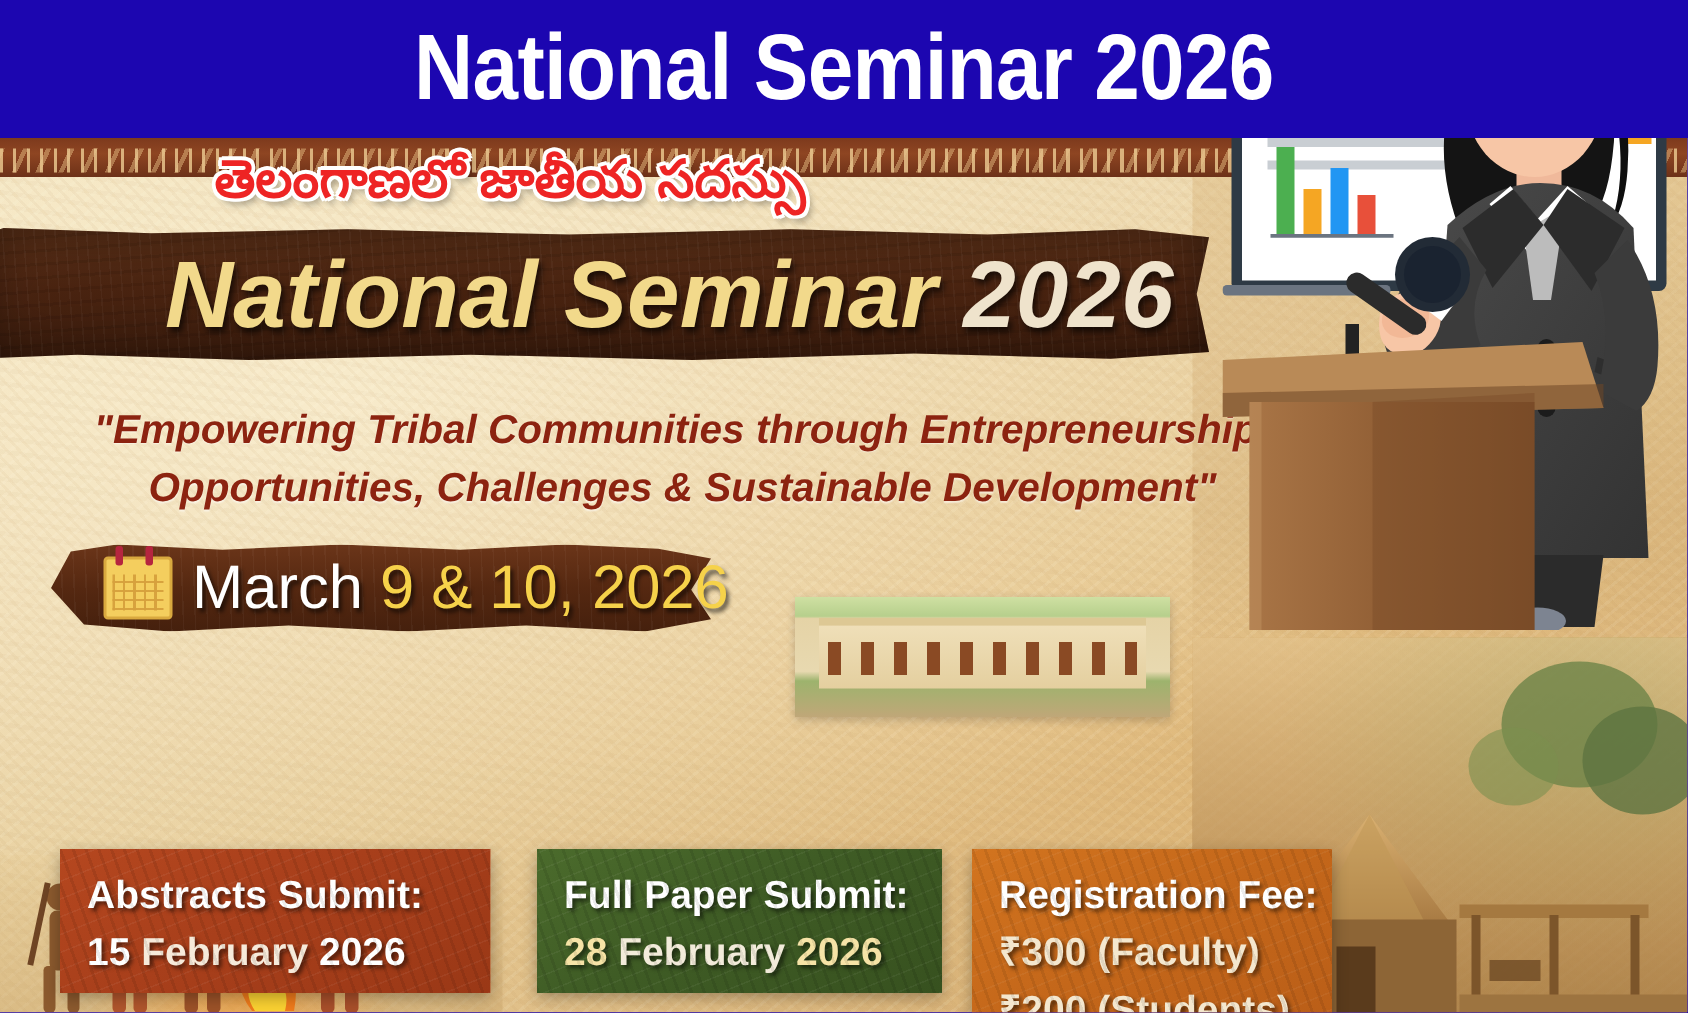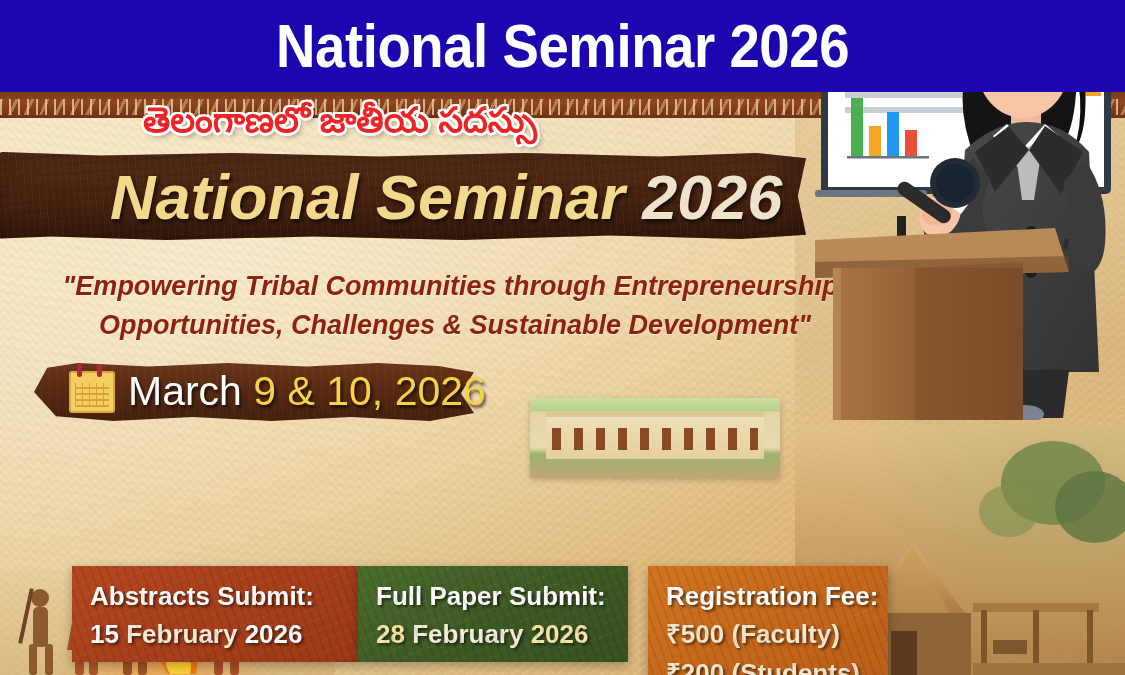--- a/index.html
+++ b/index.html
@@ -171,21 +171,20 @@
     text-shadow:2px 2px 3px rgba(0,0,0,.55);
   }
   .card-value .num { color:#F6E3A6; }
   .card-value .mid { color:#F2EBDA; font-weight:700; }
   .card-value .cream { color:#F4E7CE; }
   .card-value .small { font-size:26px; color:#F4E7CE; }
 
   #card-abstracts {
     left:40px; top:474px; width:287px; height:96px;
     background:linear-gradient(150deg,#b5471f 0%,#a83f1b 45%,#9a3816 100%);
-    margin-left:32px;
   }
   #card-abstracts .card-value .num { color:#FFFFFF; }
   #card-abstracts .card-value .mid { color:#F6EADA; }
   #card-fullpaper {
     left:358px; top:474px; width:270px; height:96px;
     background:linear-gradient(150deg,#4b6b2c 0%,#3f5c25 45%,#37511f 100%);
   }
   #card-fee {
     left:648px; top:474px; width:240px; height:143px;
     background:linear-gradient(150deg,#d2741f 0%,#c4671a 45%,#b85c17 100%);
@@ -281,21 +280,21 @@
       <div class="card-value"><span class="num">15 </span><span class="mid">February </span><span class="num">2026</span></div>
     </div>
 
     <div class="info-card" id="card-fullpaper">
       <div class="card-title">Full Paper Submit:</div>
       <div class="card-value"><span class="num">28 </span><span class="mid">February </span><span class="num">2026</span></div>
     </div>
 
     <div class="info-card" id="card-fee">
       <div class="card-title">Registration Fee:</div>
-      <div class="card-value"><span class="cream">₹500 </span><span class="small">(Faculty)</span></div>
+      <div class="card-value"><span class="cream">₹300 </span><span class="small">(Faculty)</span></div>
       <div class="card-value"><span class="cream">₹200 </span><span class="small">(Students)</span></div>
     </div>
 
     <div id="dancers-scene">
       <svg width="335" height="105" viewBox="0 0 335 105">
 
         <path d="M168 104 q-14 -18 -4 -34 q4 10 10 12 q-4 -18 8 -30 q0 14 10 22 q8 8 4 30 z" fill="#F07B1B"></path>
         <path d="M170 104 q-8 -12 -2 -24 q3 8 7 10 q-2 -12 6 -20 q0 10 6 16 q6 6 3 18 z" fill="#FBD232"></path>
 
         <g fill="#8C5A2E">

